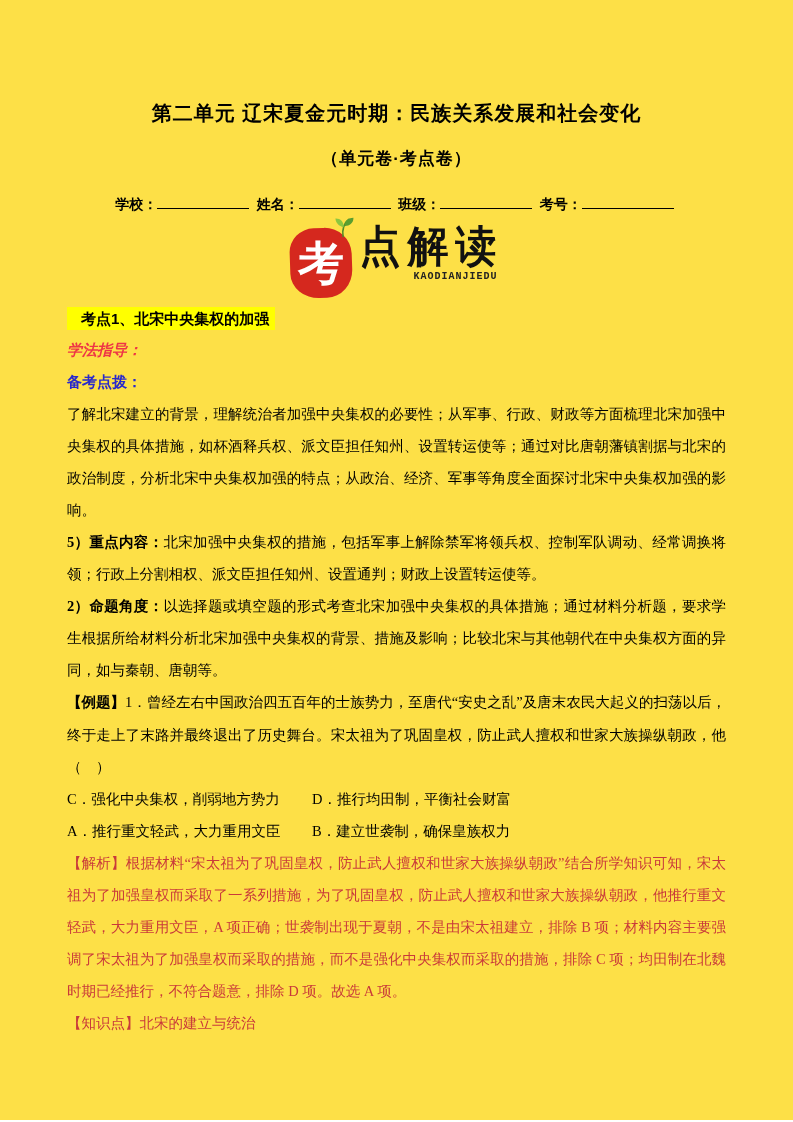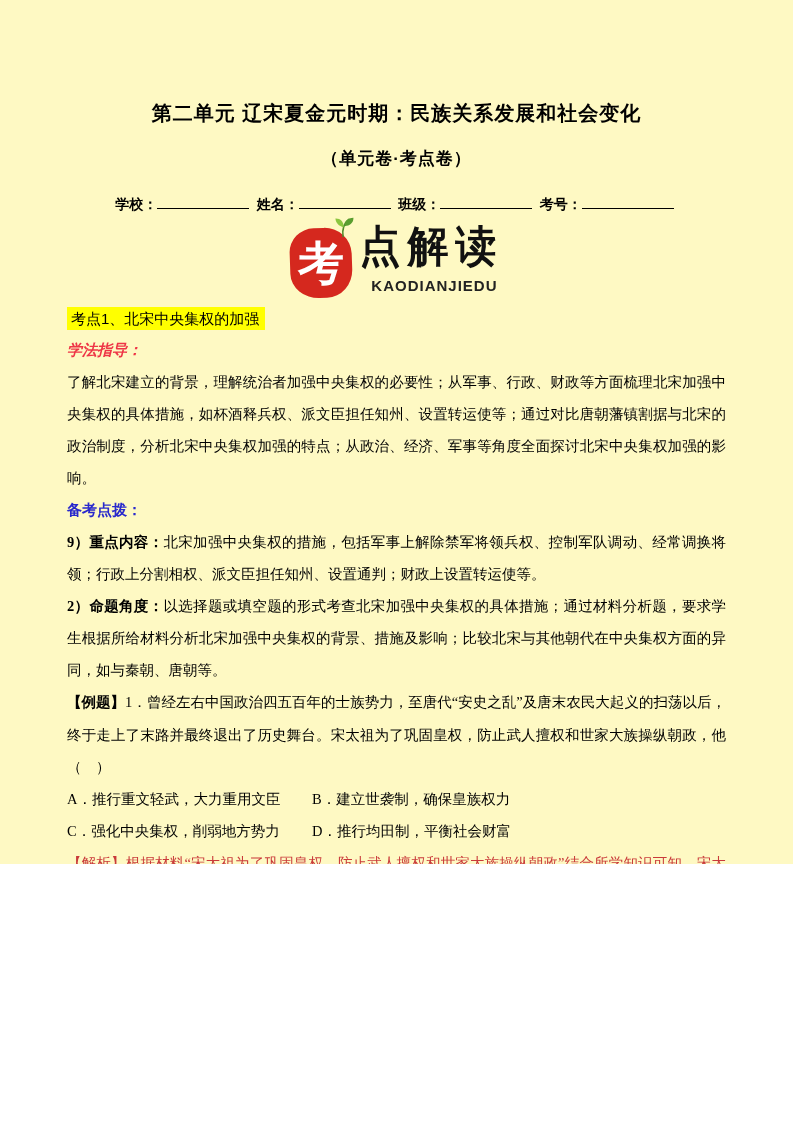--- a/index.html
+++ b/index.html
@@ -8,23 +8,23 @@
     --answer-red:#c93a3a;
     --highlight-yellow:#ffff00;
     --seal-red:#d5281e;
     --leaf-green:#76b43c;
     --ink:#1a1a1a;
   }
   *{box-sizing:border-box;}
   html,body{margin:0;padding:0;background:#ffffff;}
   .page{
     position:relative;
-    width:793px;height:864px;
+    width:793px;height:1120px;
     margin:0 auto;
-    background:#fef9c3;
+    background:#fde047;
     overflow:hidden;
     font-family:"Liberation Serif", serif;
     color:#000;
   }
   
   .doc-title{
     padding-top:100px;
     text-align:center;
     font-family:"Liberation Sans", sans-serif;
     font-weight:bold;
@@ -92,43 +92,43 @@
   .logo-brand{
     font-family:"Liberation Sans", sans-serif;
     font-weight:900;
     font-size:41px;
     line-height:48px;
     letter-spacing:7px;
     color:#111;
     transform:scaleY(1.05);
   }
   .logo-latin{
-    font-family:Liberation Sans, sans-serif;
-    font-weight:bold;
-    font-size:15px;
+    font-family:Liberation Mono, monospace;
+    font-weight:bold;
+    font-size:10px;
     letter-spacing:1px;
     color:#222;
-    margin-top:7px;
+    margin-top:1px;
     margin-right:6px;
   }
   
   .content{
     margin:4px 67px 0 67px;
     font-size:14.5px;
     line-height:32px;
     text-align:justify;
   }
   .content p{margin:0;}
   .topic-line{line-height:30px;}
   .topic-mark{
     background:var(--highlight-yellow);
     font-family:"Liberation Sans", sans-serif;
-    font-weight:normal;
+    font-weight:bold;
     font-size:15px;
-    padding:3px 6px 3px 4px;
+    padding:3px 6px 3px 14px;
     margin-top:32px;
   }
   .lbl-red{
     color:var(--heading-red);
     font-family:"Liberation Sans", sans-serif;
     font-weight:bold;
     font-size:15px;
     font-style:italic;
   }
   .lbl-blue{
@@ -172,38 +172,38 @@
       <div class="logo-latin">KAODIANJIEDU</div>
     </div>
   </div>
 
   <div class="content">
 
     <p class="topic-line"><span class="topic-mark">考点1、北宋中央集权的加强</span></p>
 
     <p><span class="lbl-red">学法指导：</span></p>
 
+    <p><span class="lbl-blue">备考点拨：</span></p>
+
     <p>了解北宋建立的背景，理解统治者加强中央集权的必要性；从军事、行政、财政等方面梳理北宋加强中央集权的具体措施，如杯酒释兵权、派文臣担任知州、设置转运使等；通过对比唐朝藩镇割据与北宋的政治制度，分析北宋中央集权加强的特点；从政治、经济、军事等角度全面探讨北宋中央集权加强的影响。</p>
 
-    <p><span class="lbl-blue">备考点拨：</span></p>
-
-    <p><span class="pt-label">9）重点内容：</span><span>北宋加强中央集权的措施，包括军事上解除禁军将领兵权、控制军队调动、经常调换将领；行政上分割相权、派文臣担任知州、设置通判；财政上设置转运使等。</span></p>
+    <p><span class="pt-label">5）重点内容：</span><span>北宋加强中央集权的措施，包括军事上解除禁军将领兵权、控制军队调动、经常调换将领；行政上分割相权、派文臣担任知州、设置通判；财政上设置转运使等。</span></p>
 
     <p><span class="pt-label">2）命题角度：</span><span>以选择题或填空题的形式考查北宋加强中央集权的具体措施；通过材料分析题，要求学生根据所给材料分析北宋加强中央集权的背景、措施及影响；比较北宋与其他朝代在中央集权方面的异同，如与秦朝、唐朝等。</span></p>
 
     <p><span class="ex-label">【例题】</span><span>1．</span><span>曾经左右中国政治四五百年的士族势力，至唐代“安史之乱”及唐末农民大起义的扫荡以后，终于走上了末路并最终退出了历史舞台。宋太祖为了巩固皇权，防止武人擅权和世家大族操纵朝政，他（　）</span></p>
 
+    <div class="option-row">
+      <div class="option-left"><span>C．</span><span>强化中央集权，削弱地方势力</span></div>
+      <div><span>D．</span><span>推行均田制，平衡社会财富</span></div>
+    </div>
     <div class="option-row">
       <div class="option-left"><span>A．</span><span>推行重文轻武，大力重用文臣</span></div>
       <div><span>B．</span><span>建立世袭制，确保皇族权力</span></div>
     </div>
-    <div class="option-row">
-      <div class="option-left"><span>C．</span><span>强化中央集权，削弱地方势力</span></div>
-      <div><span>D．</span><span>推行均田制，平衡社会财富</span></div>
-    </div>
 
 
     <p class="red-text"><span>【解析】</span><span>根据材料“宋太祖为了巩固皇权，防止武人擅权和世家大族操纵朝政”结合所学知识可知，宋太祖为了加强皇权而采取了一系列措施，为了巩固皇权，防止武人擅权和世家大族操纵朝政，他推行重文轻武，大力重用文臣，A 项正确；世袭制出现于夏朝，不是由宋太祖建立，排除 B 项；材料内容主要强调了宋太祖为了加强皇权而采取的措施，而不是强化中央集权而采取的措施，排除 C 项；均田制在北魏时期已经推行，不符合题意，排除 D 项。故选 A 项。</span></p>
 
     <p class="red-text"><span>【知识点】</span><span>北宋的建立与统治</span></p>
 
   </div>
 </div>
 
 </body></html>

